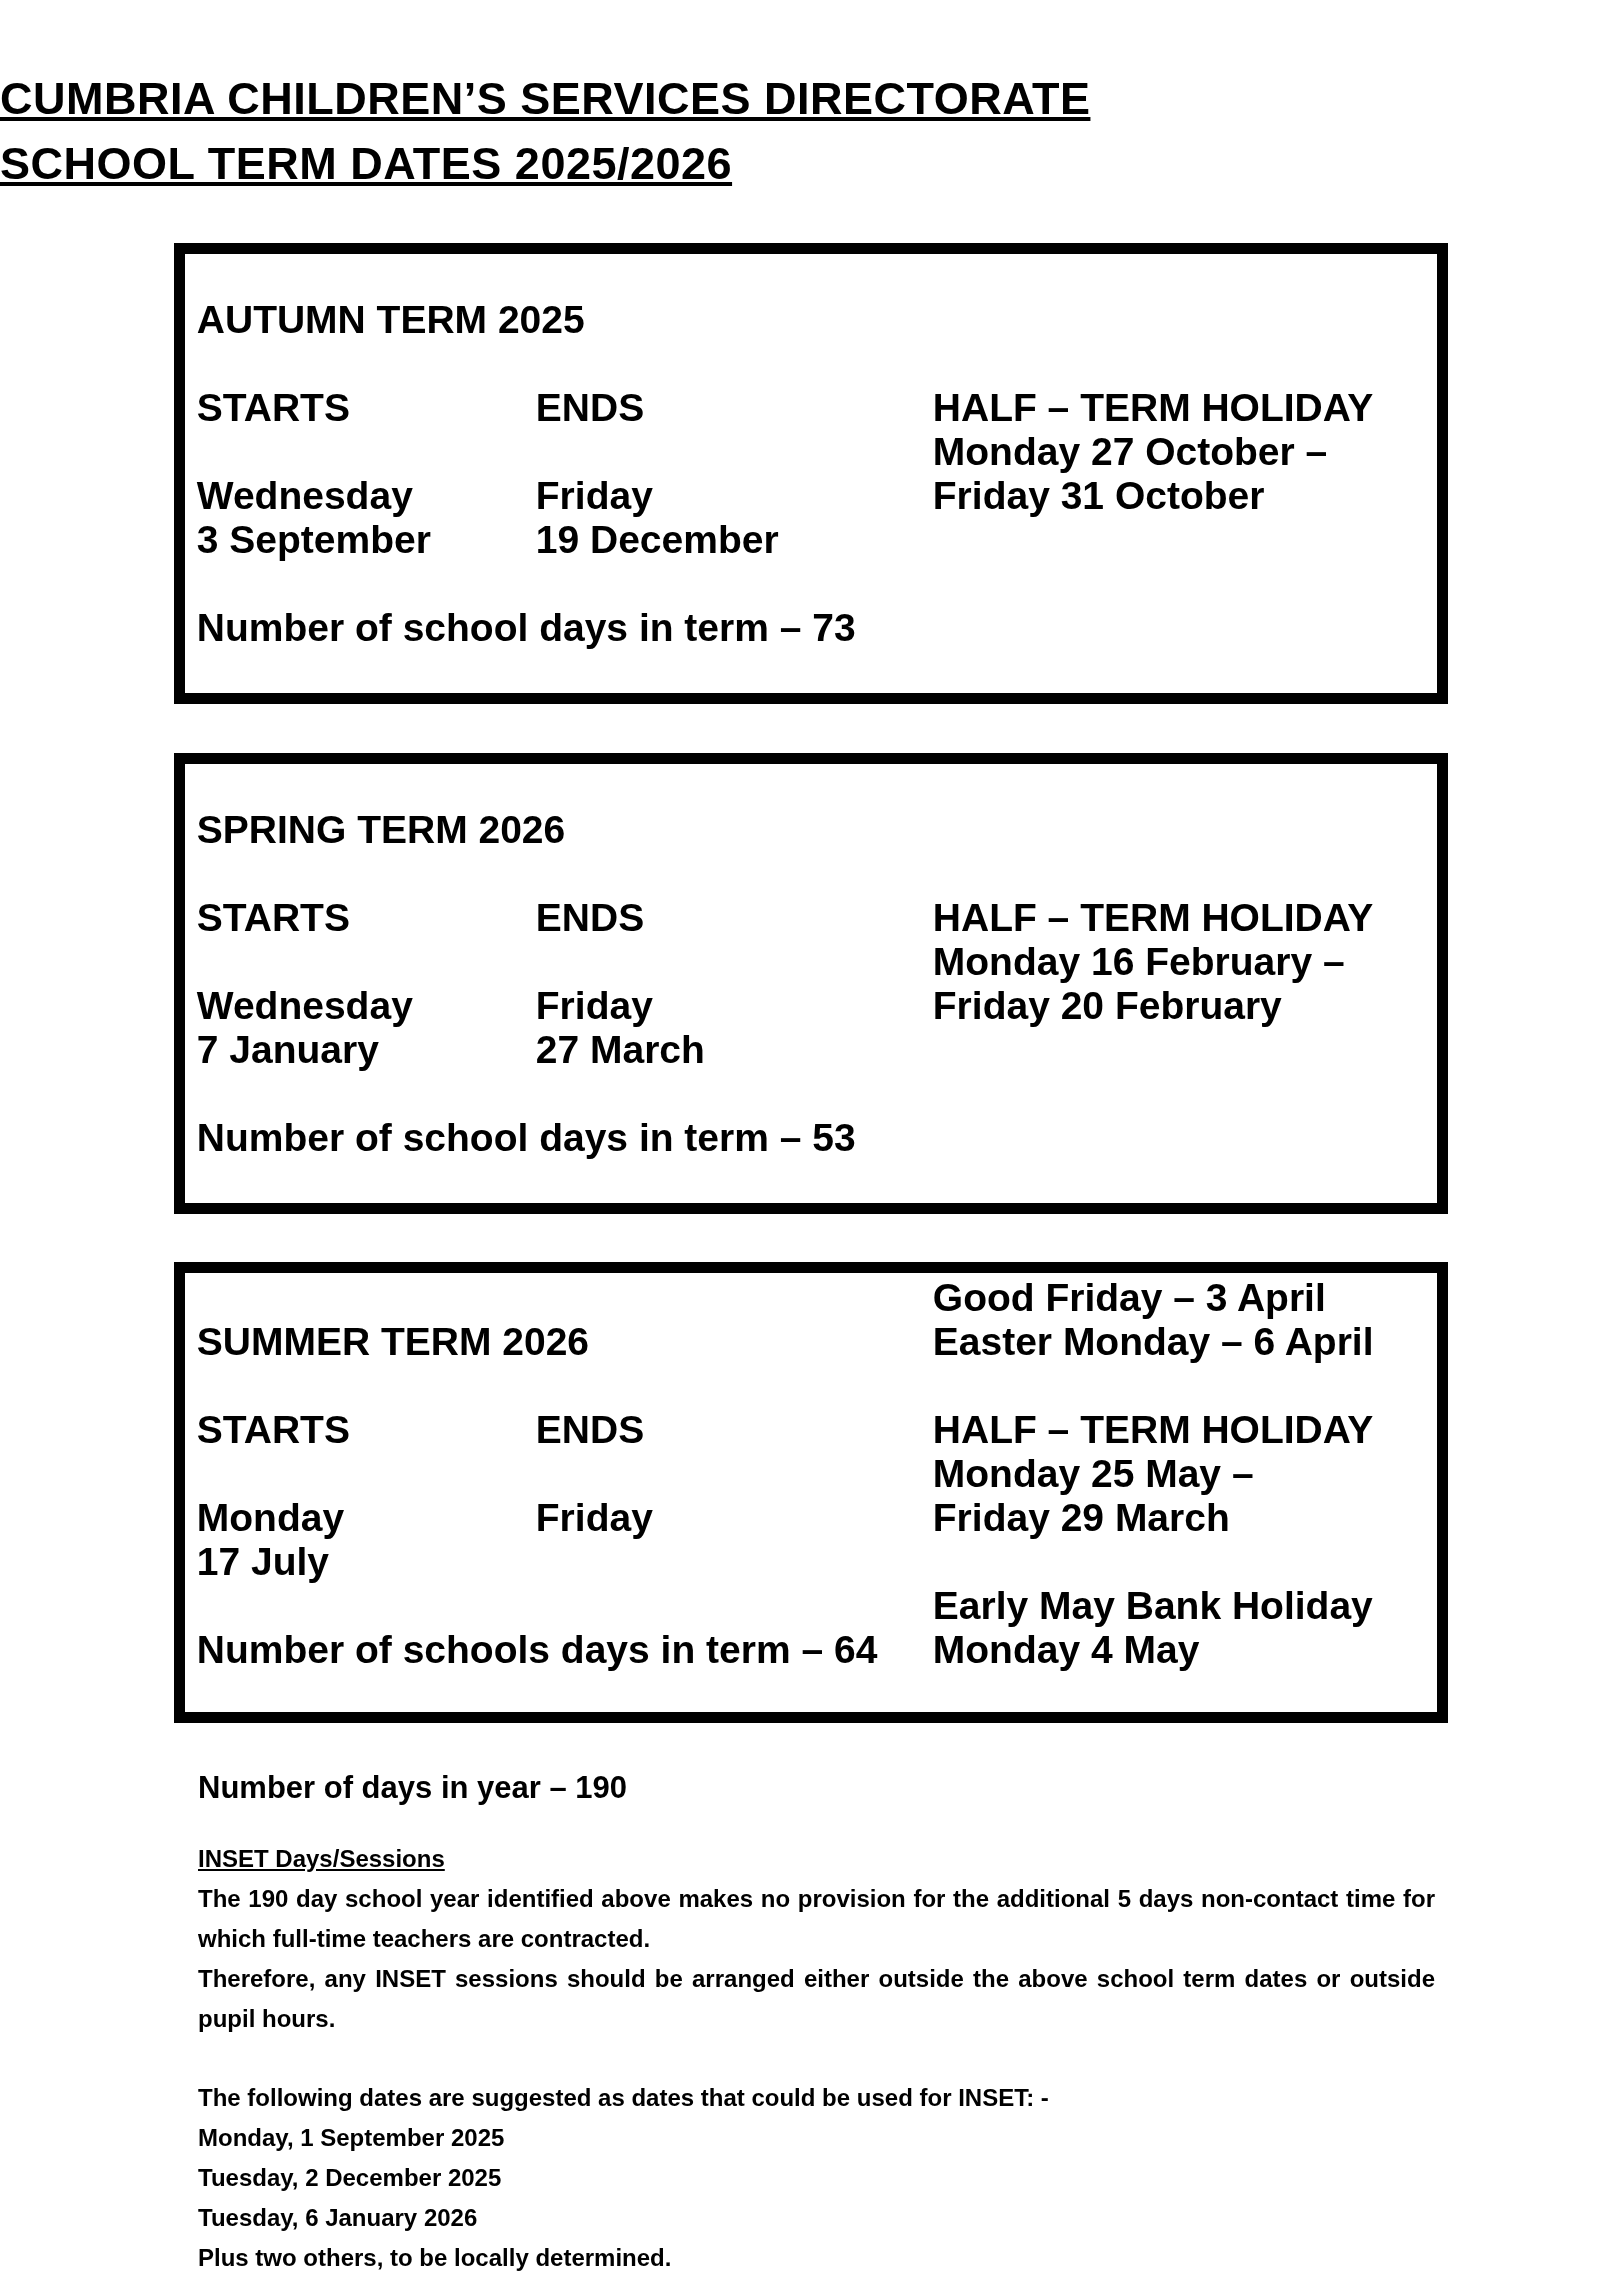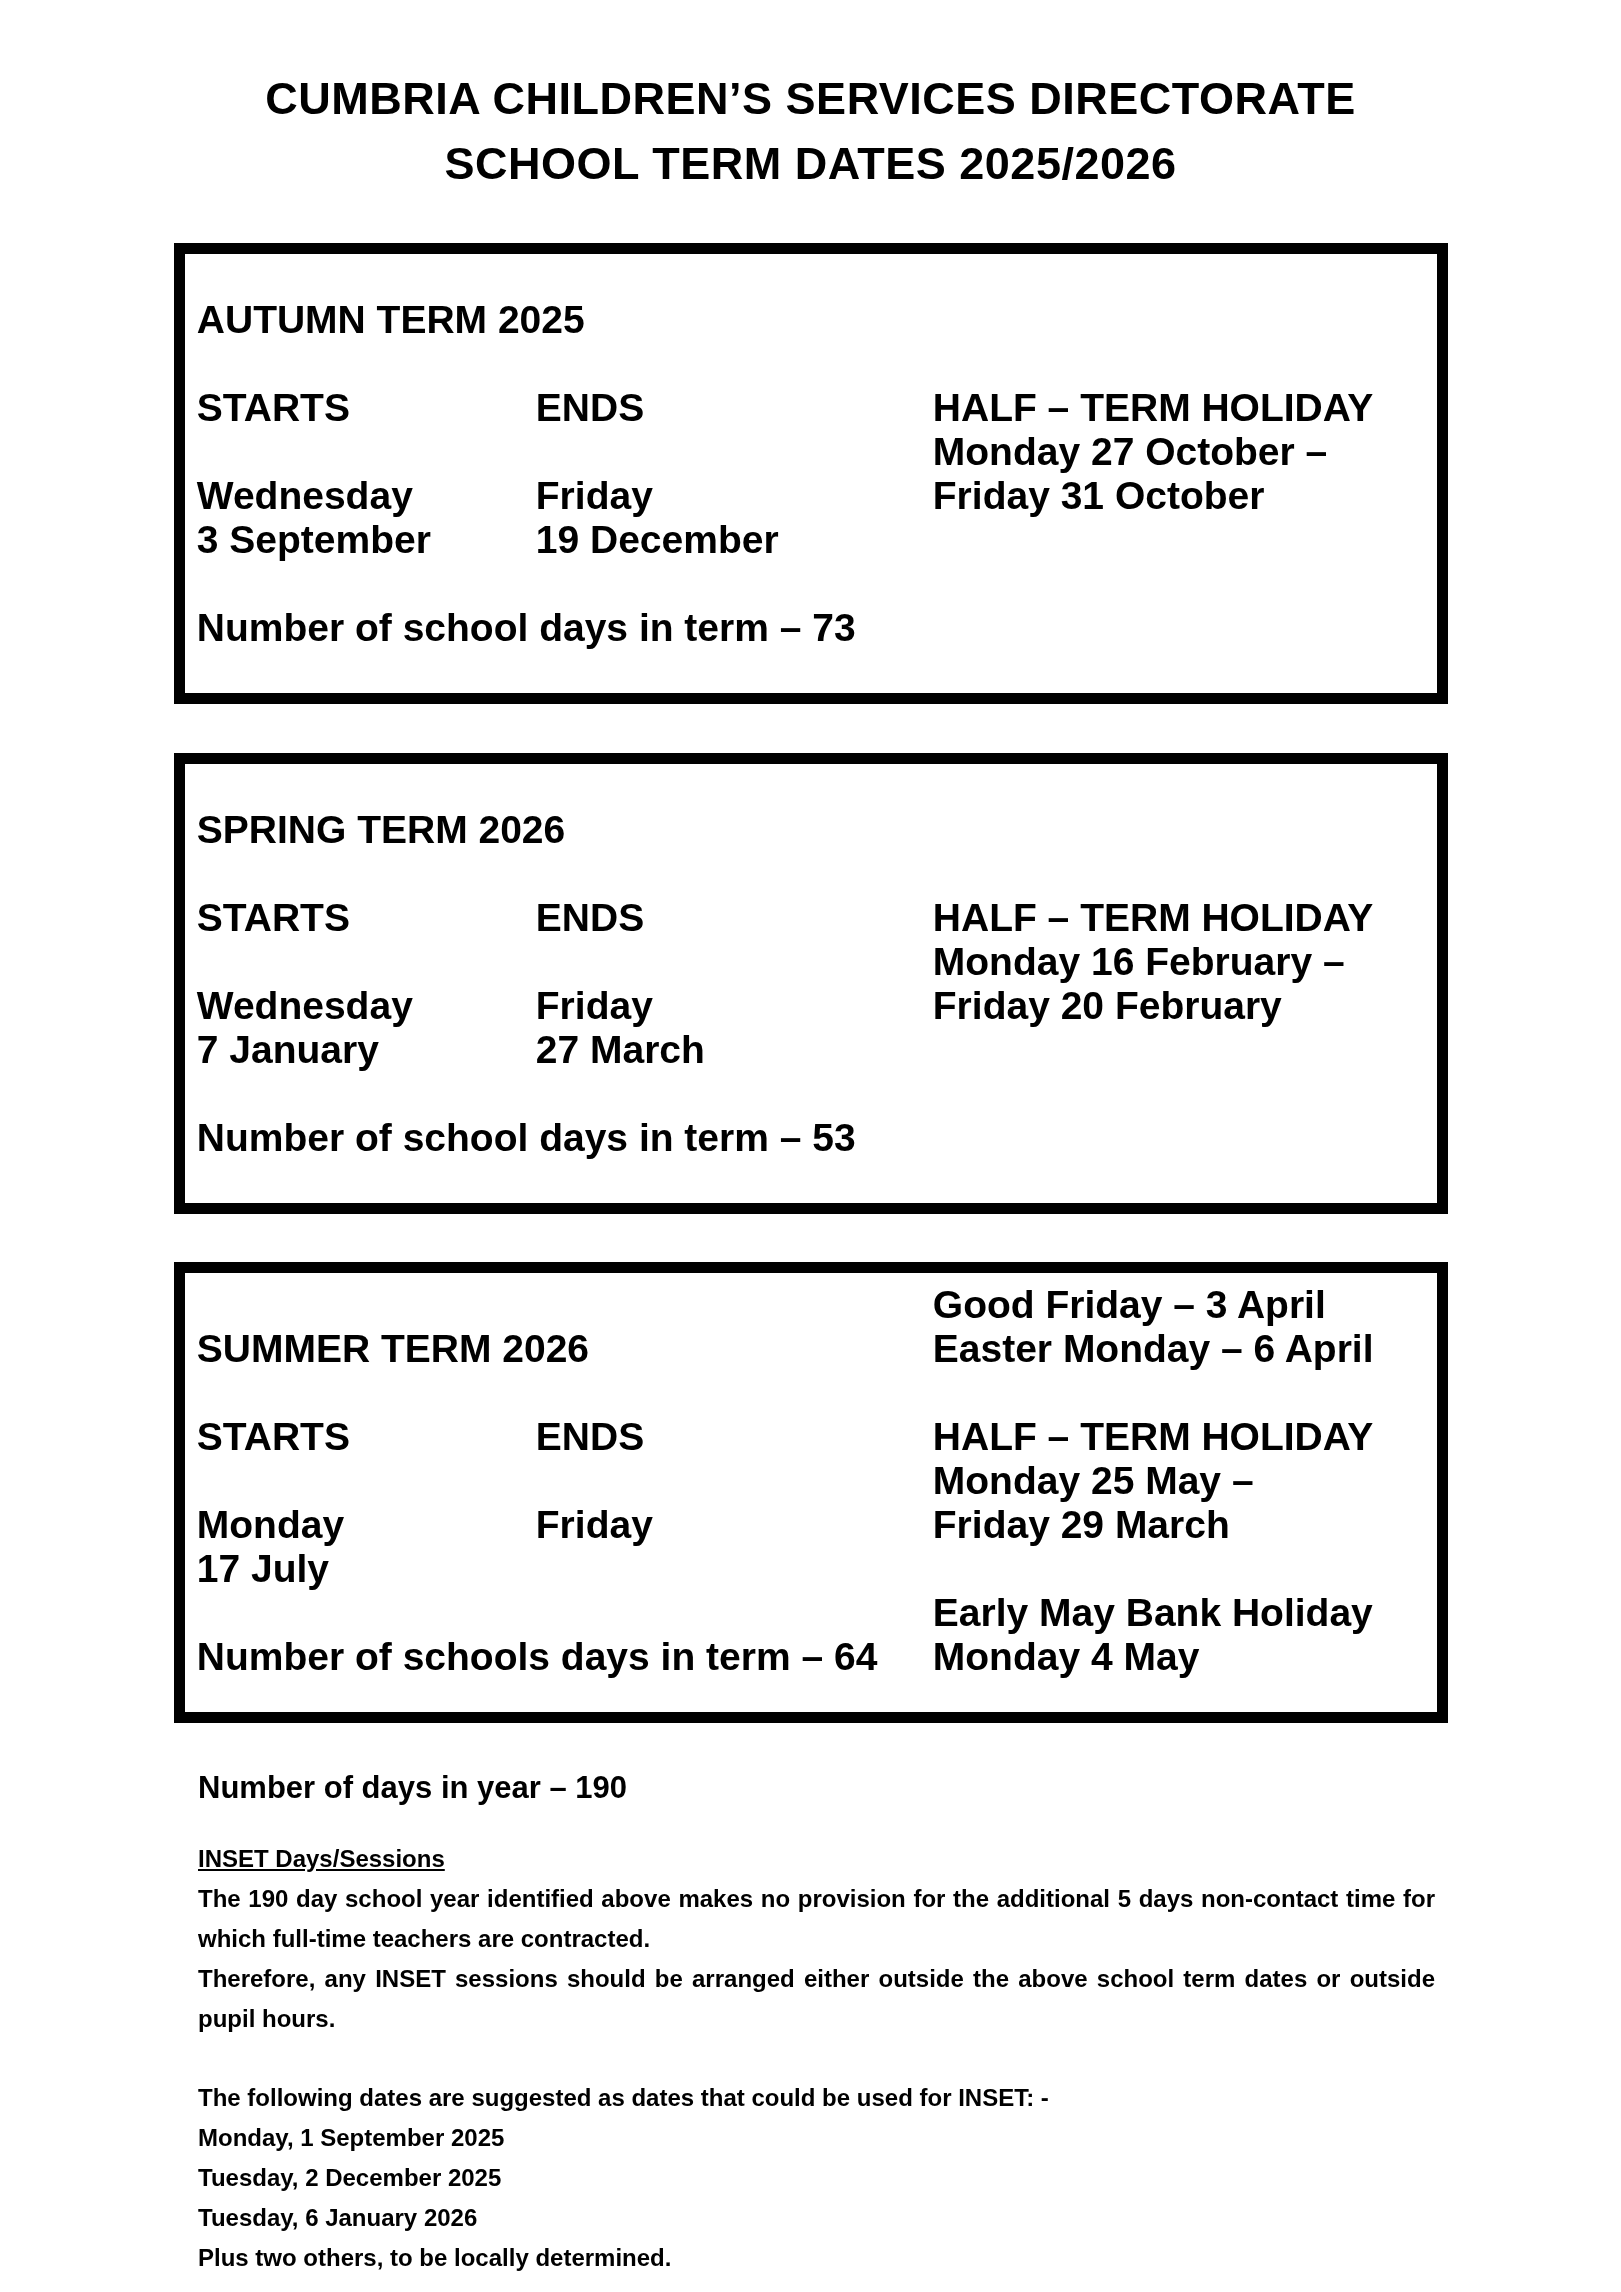--- a/index.html
+++ b/index.html
@@ -4,31 +4,32 @@
 <style>
   html,body{margin:0;padding:0;}
   body{
     width:1621px;height:2293px;position:relative;
     background:#ffffff;color:#000000;
     font-family:"Liberation Sans","DejaVu Sans",sans-serif;
     font-weight:bold;overflow:hidden;
   }
   .page-title{
     position:absolute;top:66px;left:0;width:1621px;
-    text-align:center;font-size:45px;line-height:65px;
+    font-size:45px;line-height:65px;
     letter-spacing:0.5px;
+    text-decoration:underline;
   }
   .term-box{
     position:absolute;left:174px;width:1274px;height:461px;
     border:11.8px solid #000000;box-sizing:border-box;
     padding:44px 9.8px 0 11.8px;background:#ffffff;
   }
   #box-autumn{top:243px;}
   #box-spring{top:753px;}
-  #box-summer{top:1262px;padding-top:10px;}
+  #box-summer{top:1262px;padding-top:3px;}
   .trow{display:flex;height:44px;font-size:39px;line-height:44px;white-space:nowrap;}
   .c1{width:339px;flex:none;}
   .c2{width:397px;flex:none;}
   .c3{flex:1;}
   .days-year{
     position:absolute;left:198px;top:1764px;
     font-size:31px;line-height:47px;white-space:nowrap;
   }
   .inset{
     position:absolute;left:198px;top:1839px;width:1237px;

